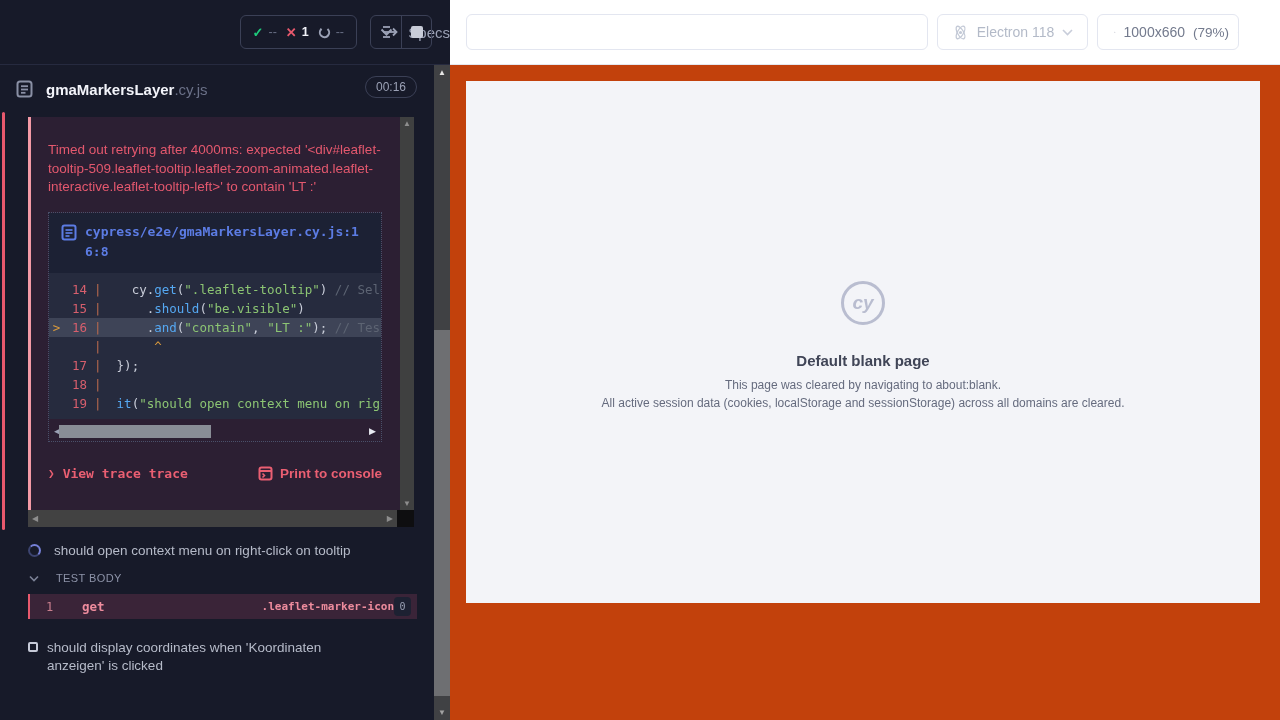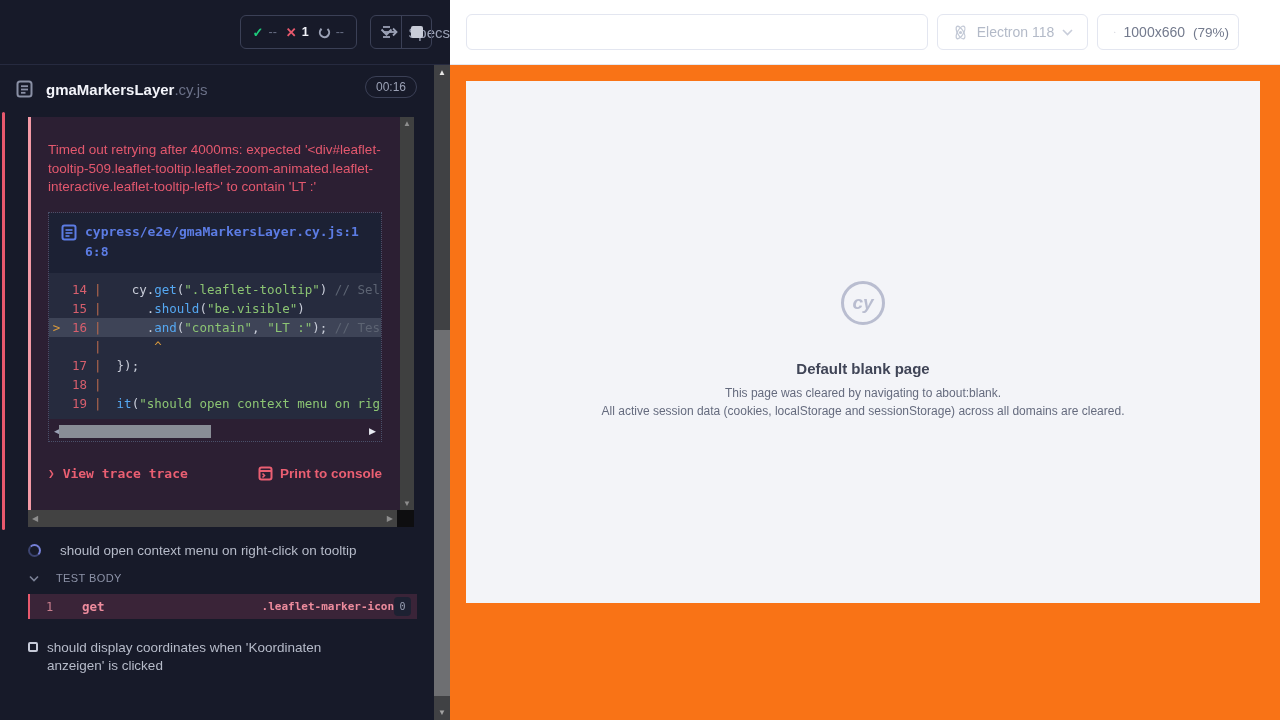--- a/index.html
+++ b/index.html
@@ -66,21 +66,21 @@
   .err-vscroll { width:14px; background:#3f4040; position:relative; flex:0 0 auto; }
   .vs-up, .vs-down { position:absolute; left:0; width:14px; text-align:center; color:#8d8d8d; font-size:8px; }
   .vs-up { top:2px; } .vs-down { bottom:2px; }
   .err-hscroll { height:17px; display:flex; flex:0 0 auto; }
   .hs-track { flex:1; background:#424242; position:relative; }
   .hs-l, .hs-r { position:absolute; top:0; height:17px; line-height:17px; color:#8d8d8d; font-size:8px; }
   .hs-l { left:4px; } .hs-r { right:4px; }
   .hs-corner { width:17px; background:#0e0e10; flex:0 0 auto; }
 
   
-  .test-row1 { position:absolute; left:0; top:543px; width:434px; display:flex; align-items:center; gap:19px; padding-left:28px; cursor:pointer; }
+  .test-row1 { position:absolute; left:0; top:543px; width:434px; display:flex; align-items:center; gap:13px; padding-left:28px; cursor:pointer; }
   .test-row1 .t-title { color:#b6bbc9; font-size:13.5px; }
   .spinner { width:13px; height:13px; border-radius:50%; border:2px solid #3c4470; border-top-color:#7681d8; border-right-color:#7681d8; flex:0 0 auto; }
   .testbody-row { position:absolute; left:0; top:572px; width:434px; display:flex; align-items:center; gap:17px; padding-left:29px; cursor:pointer; }
   .testbody-row .tb-label { color:#8d93a8; font-size:11px; letter-spacing:0.4px; font-weight:500; }
   .cmd-row { position:absolute; left:28px; top:594px; width:389px; height:25px; background:#3a2438; border-left:2px solid #e8596d; display:flex; align-items:center; font-family:"DejaVu Sans Mono", monospace; cursor:pointer; }
   .cmd-num { color:#c87f8d; font-size:12px; padding-left:16px; width:52px; flex:0 0 auto; }
   .cmd-method { color:#ee8c9d; font-size:12.5px; font-weight:bold; width:33px; flex:0 0 auto; }
   .cmd-msg { color:#ee8c9d; font-size:11px; font-weight:bold; flex:1;text-align:right; }
   .cmd-badge { margin-right:6px; min-width:17px; height:19px; background:#1d2132; border-radius:4px; color:#9aa0b4; font-size:10px; display:flex; align-items:center; justify-content:center; padding:0 4px; }
   .test-row2 { position:absolute; left:0; top:639px; width:434px; display:flex; gap:9px; padding-left:28px; cursor:pointer; }
@@ -96,25 +96,25 @@
   
   .right-header { position:absolute; left:450px; top:0; width:830px; height:65px; background:#ffffff; border-bottom:1px solid #e4e7ef; }
   .url-input { position:absolute; left:16px; top:14px; width:462px; height:36px; border:1px solid #e3e6f0; border-radius:6px; background:#fff; font-size:14px; color:#3c4252; padding:0 12px; outline:none; }
   .hdr-btn { position:absolute; top:14px; height:36px; border:1px solid #e3e6f0; border-radius:6px; background:#fff; display:flex; align-items:center; justify-content:center; gap:8px; cursor:pointer; }
   .browser-btn { left:487px; width:151px; }
   .browser-btn .lbl { color:#b3bac8; font-size:14px; }
   .viewport-btn { left:647px; width:142px;padding-left:16px; }
   .viewport-btn .size { color:#737a8d; font-size:14px; }
   .viewport-btn .scale { color:#737a8d; font-size:13.5px; }
 
-  .stage { position:absolute; left:450px; top:65px; width:830px; height:655px; background:#f97316; }
+  .stage { position:absolute; left:450px; top:65px; width:830px; height:655px; background:#c2410c; }
   .aut { position:absolute; left:16px; top:16px; width:794px; height:522px; background:#f3f4f8; }
   .blank-msg { position:absolute; left:0; top:200px; width:794px; text-align:center; }
   .cy-logo { width:44px; height:44px; border:3px solid #b9bdd0; border-radius:50%; margin:0 auto; display:flex; align-items:center; justify-content:center; color:#b9bdd0; font-size:19px; font-weight:bold; font-style:italic; }
-  .blank-title { margin-top:35px; color:#404557; font-size:15px; font-weight:bold; }
+  .blank-title { margin-top:27px; color:#404557; font-size:15px; font-weight:bold; }
   .blank-line { margin-top:9px; color:#656b7e; font-size:12px; }
   .blank-line + .blank-line { margin-top:4px; }
 
   svg { display:block; }
 </style>
 </head>
 <body>
 
 <aside class="reporter">
 

